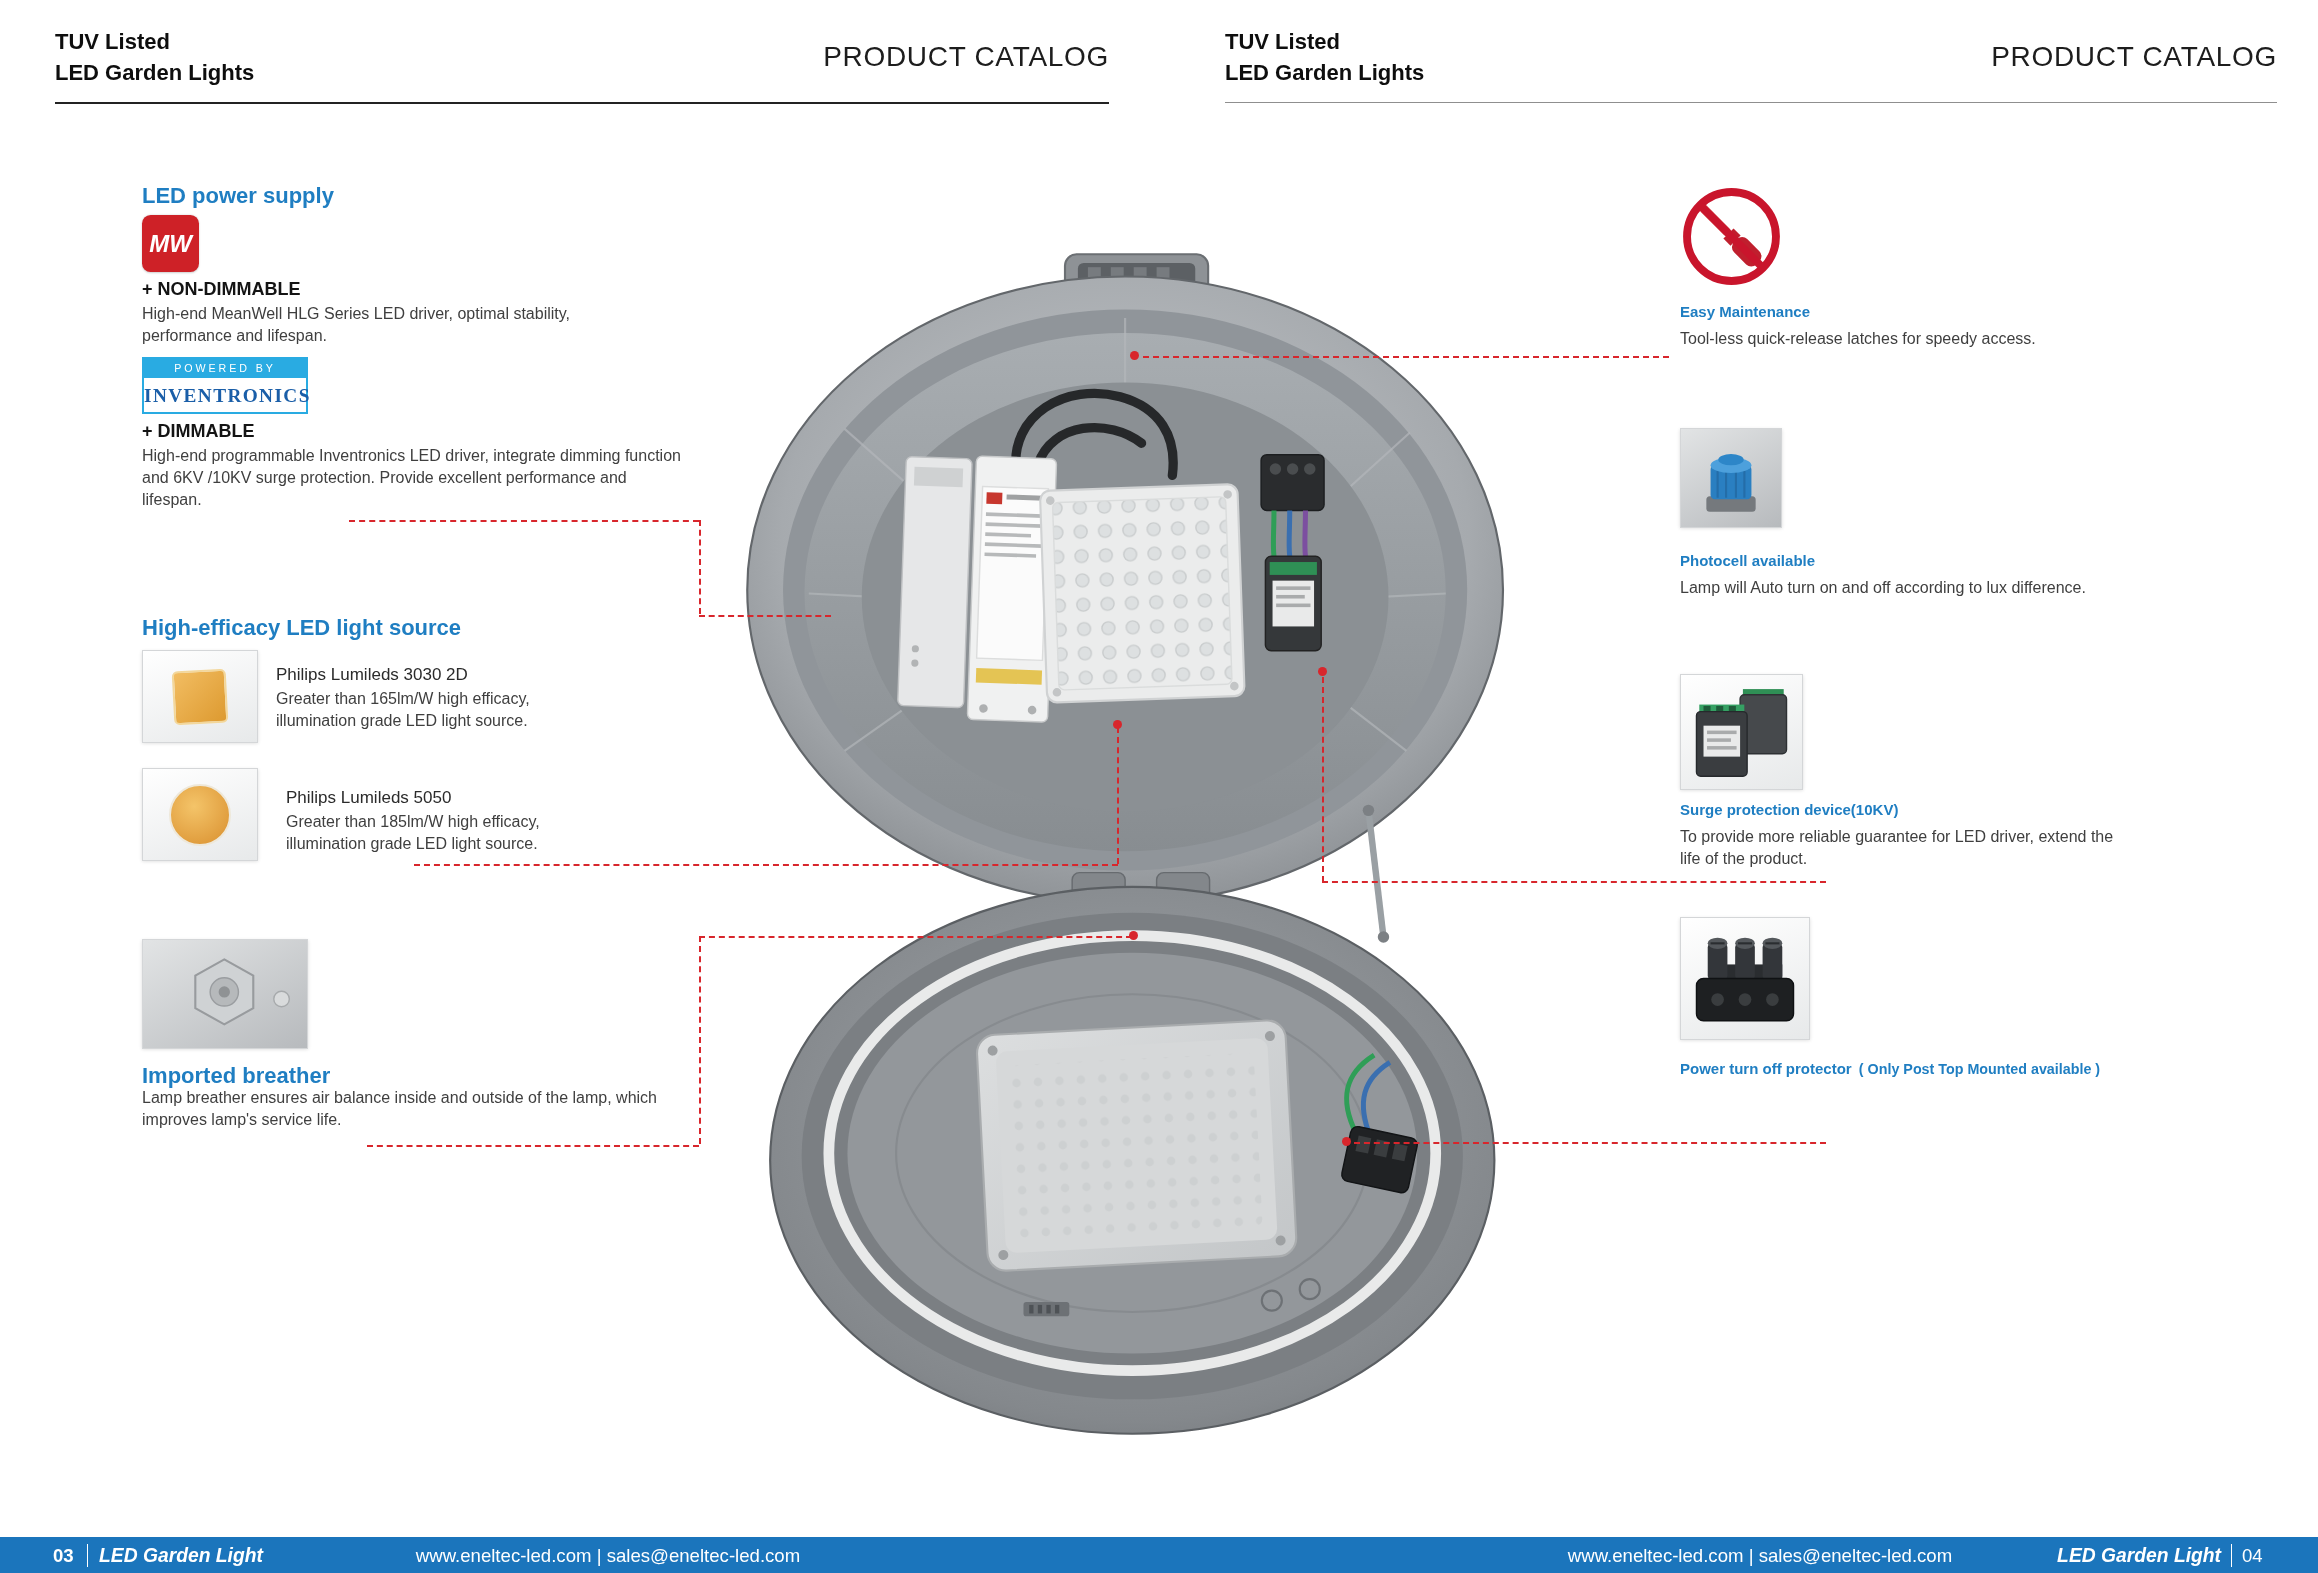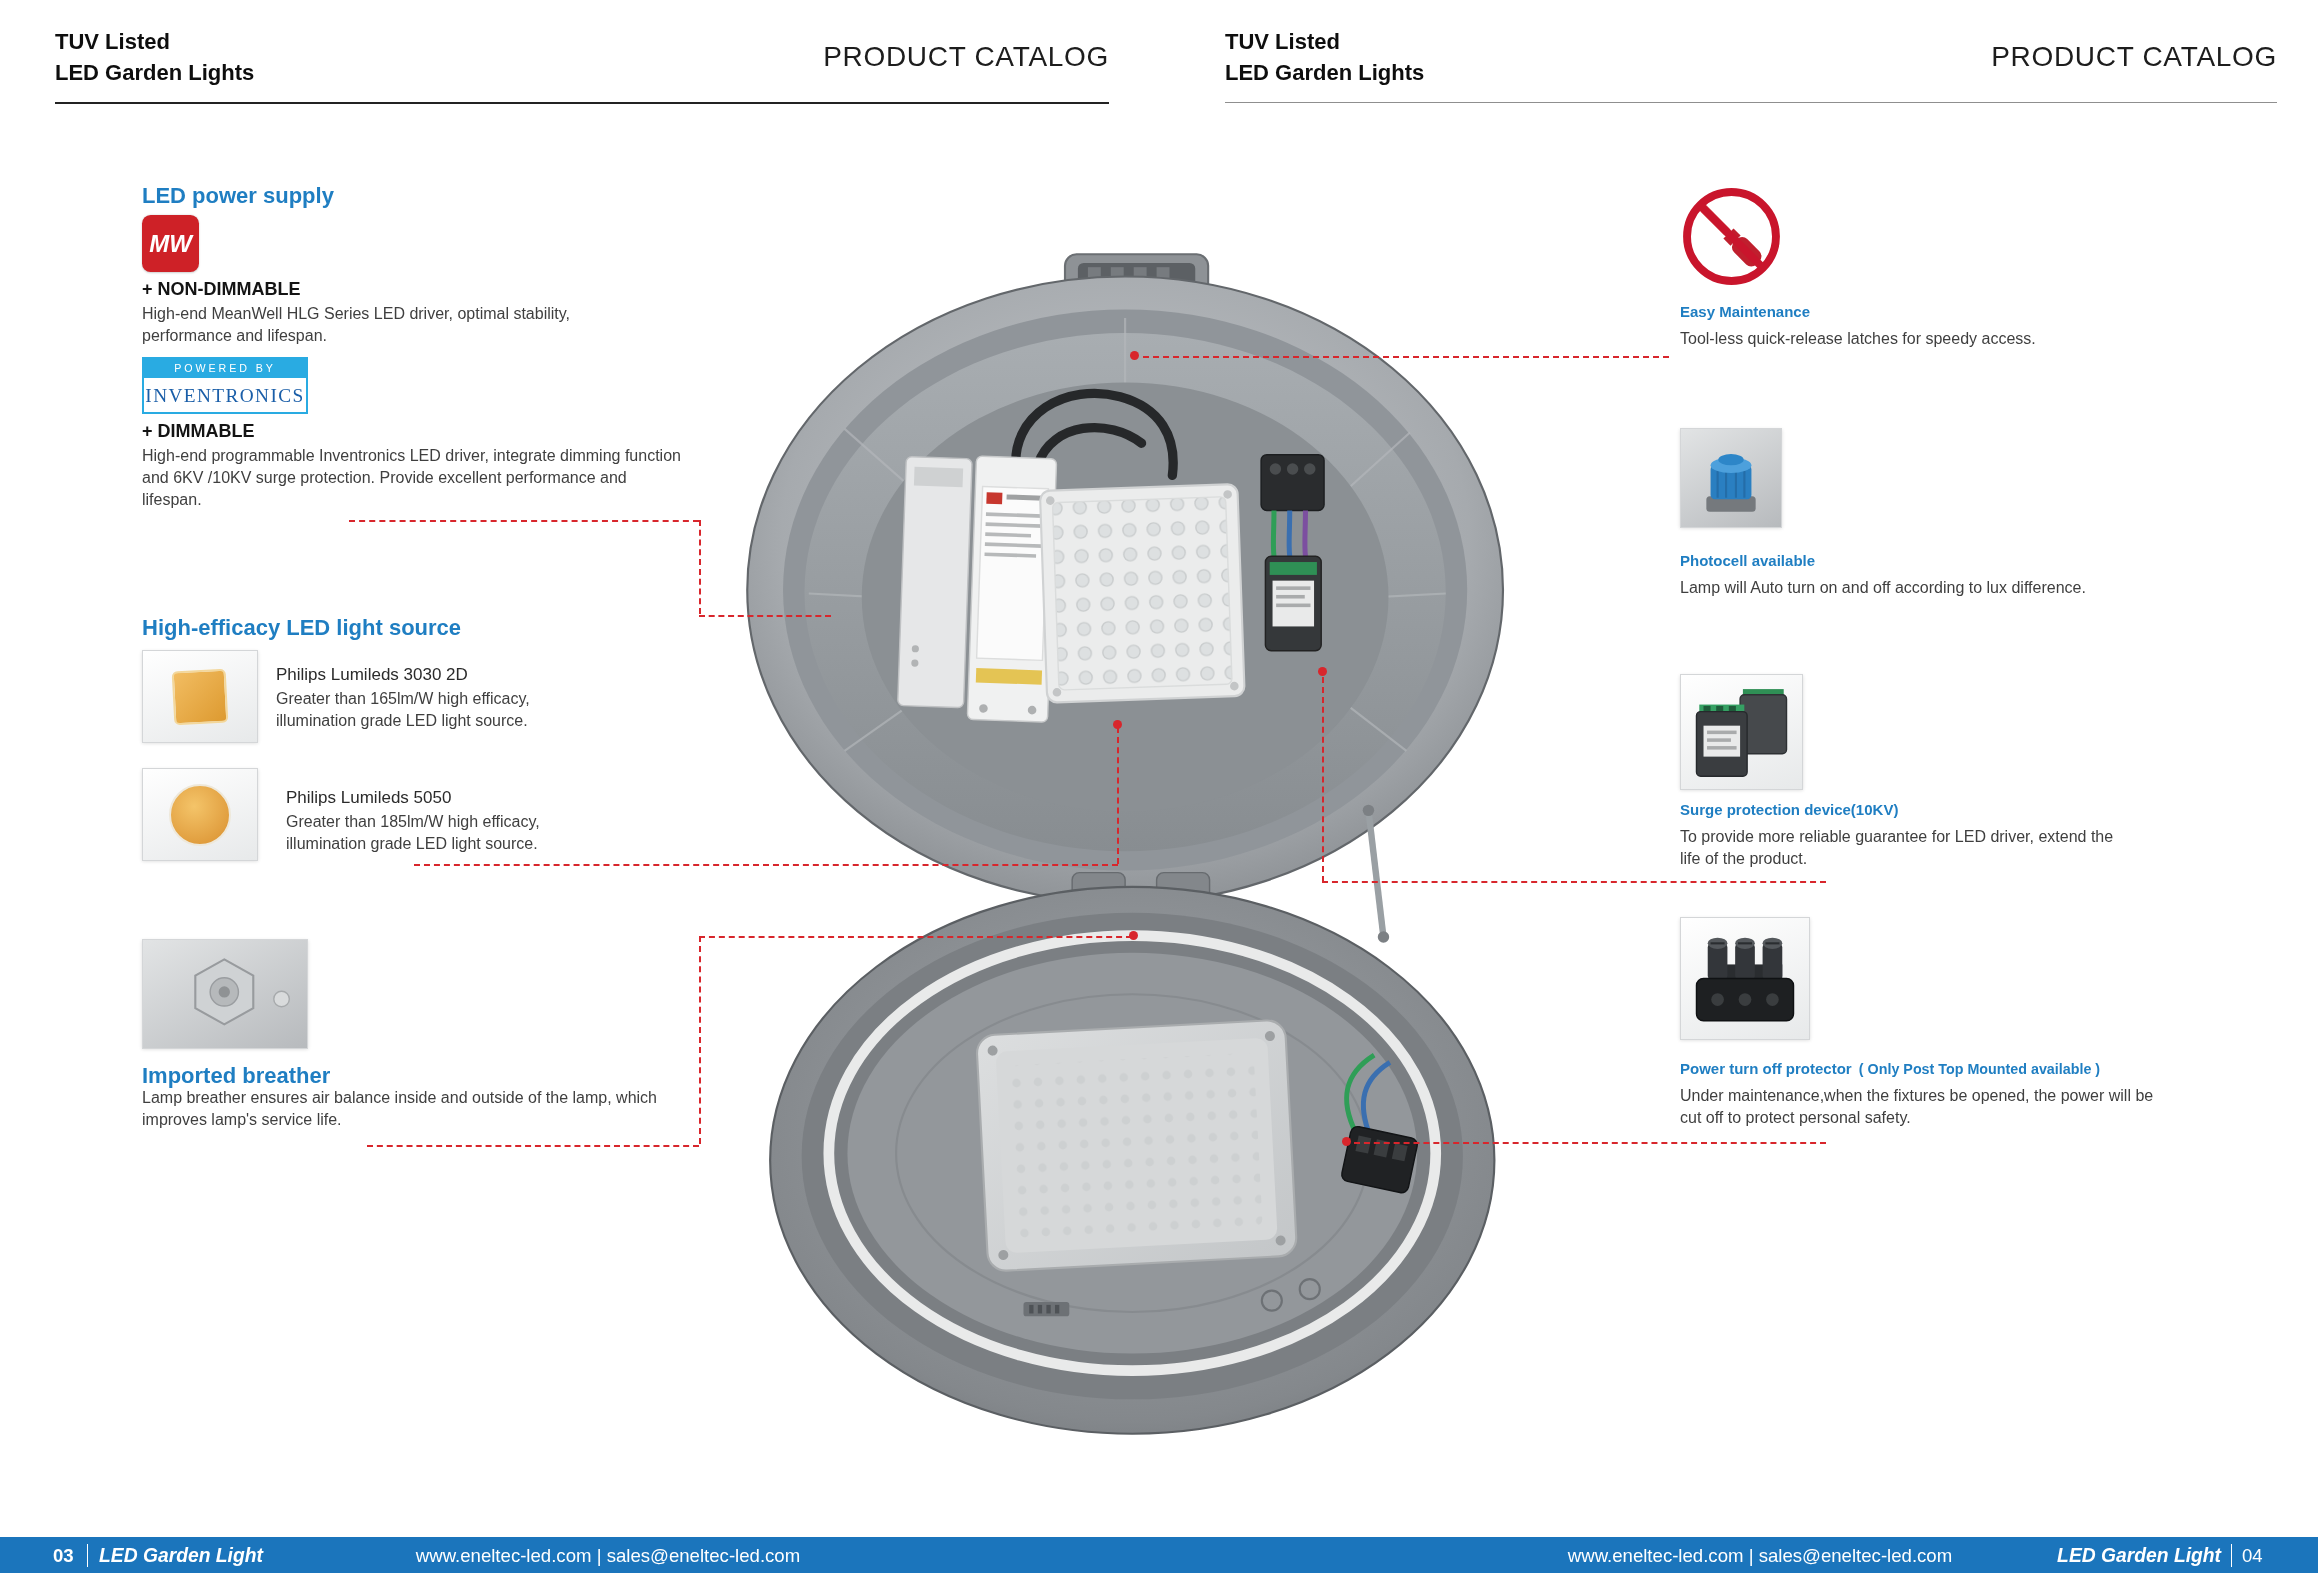--- a/index.html
+++ b/index.html
@@ -22,21 +22,21 @@
   .chip-square { width: 54px; height: 54px; border-radius: 5.7px; transform: rotate(-3deg);
                  background: linear-gradient(135deg, #f2bd62, #dd9a30); border: 2.1px solid #f3d79b; }
   .chip-round  { width: 62px; height: 62px; border-radius: 50%;
                  background: radial-gradient(circle at 40% 35%, #f4c469, #d98f2e); border: 2.9px solid #eee8da; }
   .mw-logo { position: absolute; width: 57px; height: 57px; background: #ce2127; border-radius: 8.6px;
              color: #ffffff; font-weight: bold; font-style: italic; font-size: 24px;
              display: flex; align-items: center; justify-content: center; box-shadow: 0 0.7px 2.1px rgba(0,0,0,.2); }
   .inv-logo { position: absolute; width: 166px; height: 57px; border: 2.1px solid #29abe2; background: #ffffff; }
   .inv-top  { height: 18.6px; background: #29abe2; color: #ffffff; font-size: 10.7px; letter-spacing: 2.9px;
               text-align: center; line-height: 18.6px; font-weight: normal; }
-  .inv-name { height: 34px; color: #1a5ea8; font-weight: normal; font-size: 19.3px; letter-spacing: 1.4px;
+  .inv-name { height: 34px; color: #1a5ea8; font-weight: bold; font-size: 19.3px; letter-spacing: 1.4px;
               text-align: center; line-height: 36px; font-family: "Liberation Serif", serif; }
   .leader-h { position: absolute; height: 0; border-top: 2.1px dashed #d8262c; }
   .leader-v { position: absolute; width: 0; border-left: 2.1px dashed #d8262c; }
   .dot { position: absolute; width: 9.3px; height: 9.3px; border-radius: 50%; background: #d8262c; }
   .feature-title { position: absolute; font-size: 15px; font-weight: bold; color: #1f7ec2; }
   .feature-note { font-size: 14.3px; font-weight: bold; color: #1f7ec2; margin-left: 7.2px; }
   .footer-bar { position: absolute; left: 0; top: 1537px; width: 2319px; height: 37px; background: #1b75bc; }
   .footer-text { position: absolute; top: 0; height: 37px; line-height: 37px; font-size: 18.6px; color: #ffffff; }
   .brand { font-style: italic; font-weight: bold; font-size: 19.3px; }
   .vdiv { position: absolute; top: 7.2px; width: 1.4px; height: 23px; background: #ffffff; }
@@ -342,21 +342,20 @@
       </g>
       <rect x="22" y="86" width="138" height="60" rx="10" fill="#1e2022" stroke="#0f1113" stroke-width="2"></rect>
       <circle cx="52" cy="116" r="9" fill="#3a3d3f"></circle>
         <circle cx="91" cy="116" r="9" fill="#3a3d3f"></circle>
         <circle cx="130" cy="116" r="9" fill="#3a3d3f"></circle>
     </svg>
   </div>
   <div style="position:absolute;left:1680px;top:1060px;white-space:nowrap">
     <span class="feature-title" style="position:static">Power turn off protector</span><span class="feature-note">( Only Post Top Mounted available )</span>
   </div>
-  <div class="para" style="left:1680px;top:1085px;width:486px">Under maintenance,when the fixtures be opened, the power will be cut off to protect personal safety.</div>
 
   <div class="footer-bar">
     <div class="footer-text" style="left:53px;font-weight:bold">03</div>
     <div class="vdiv" style="left:87px"></div>
     <div class="footer-text brand" style="left:99px">LED Garden Light</div>
     <div class="footer-text" style="left:372px;width:472px;text-align:center">www.eneltec-led.com | sales@eneltec-led.com</div>
 
     <div class="footer-text" style="left:1524px;width:472px;text-align:center">www.eneltec-led.com | sales@eneltec-led.com</div>
     <div class="footer-text brand" style="left:2042px;width:179px;text-align:right">LED Garden Light</div>
     <div class="vdiv" style="left:2231px"></div>

